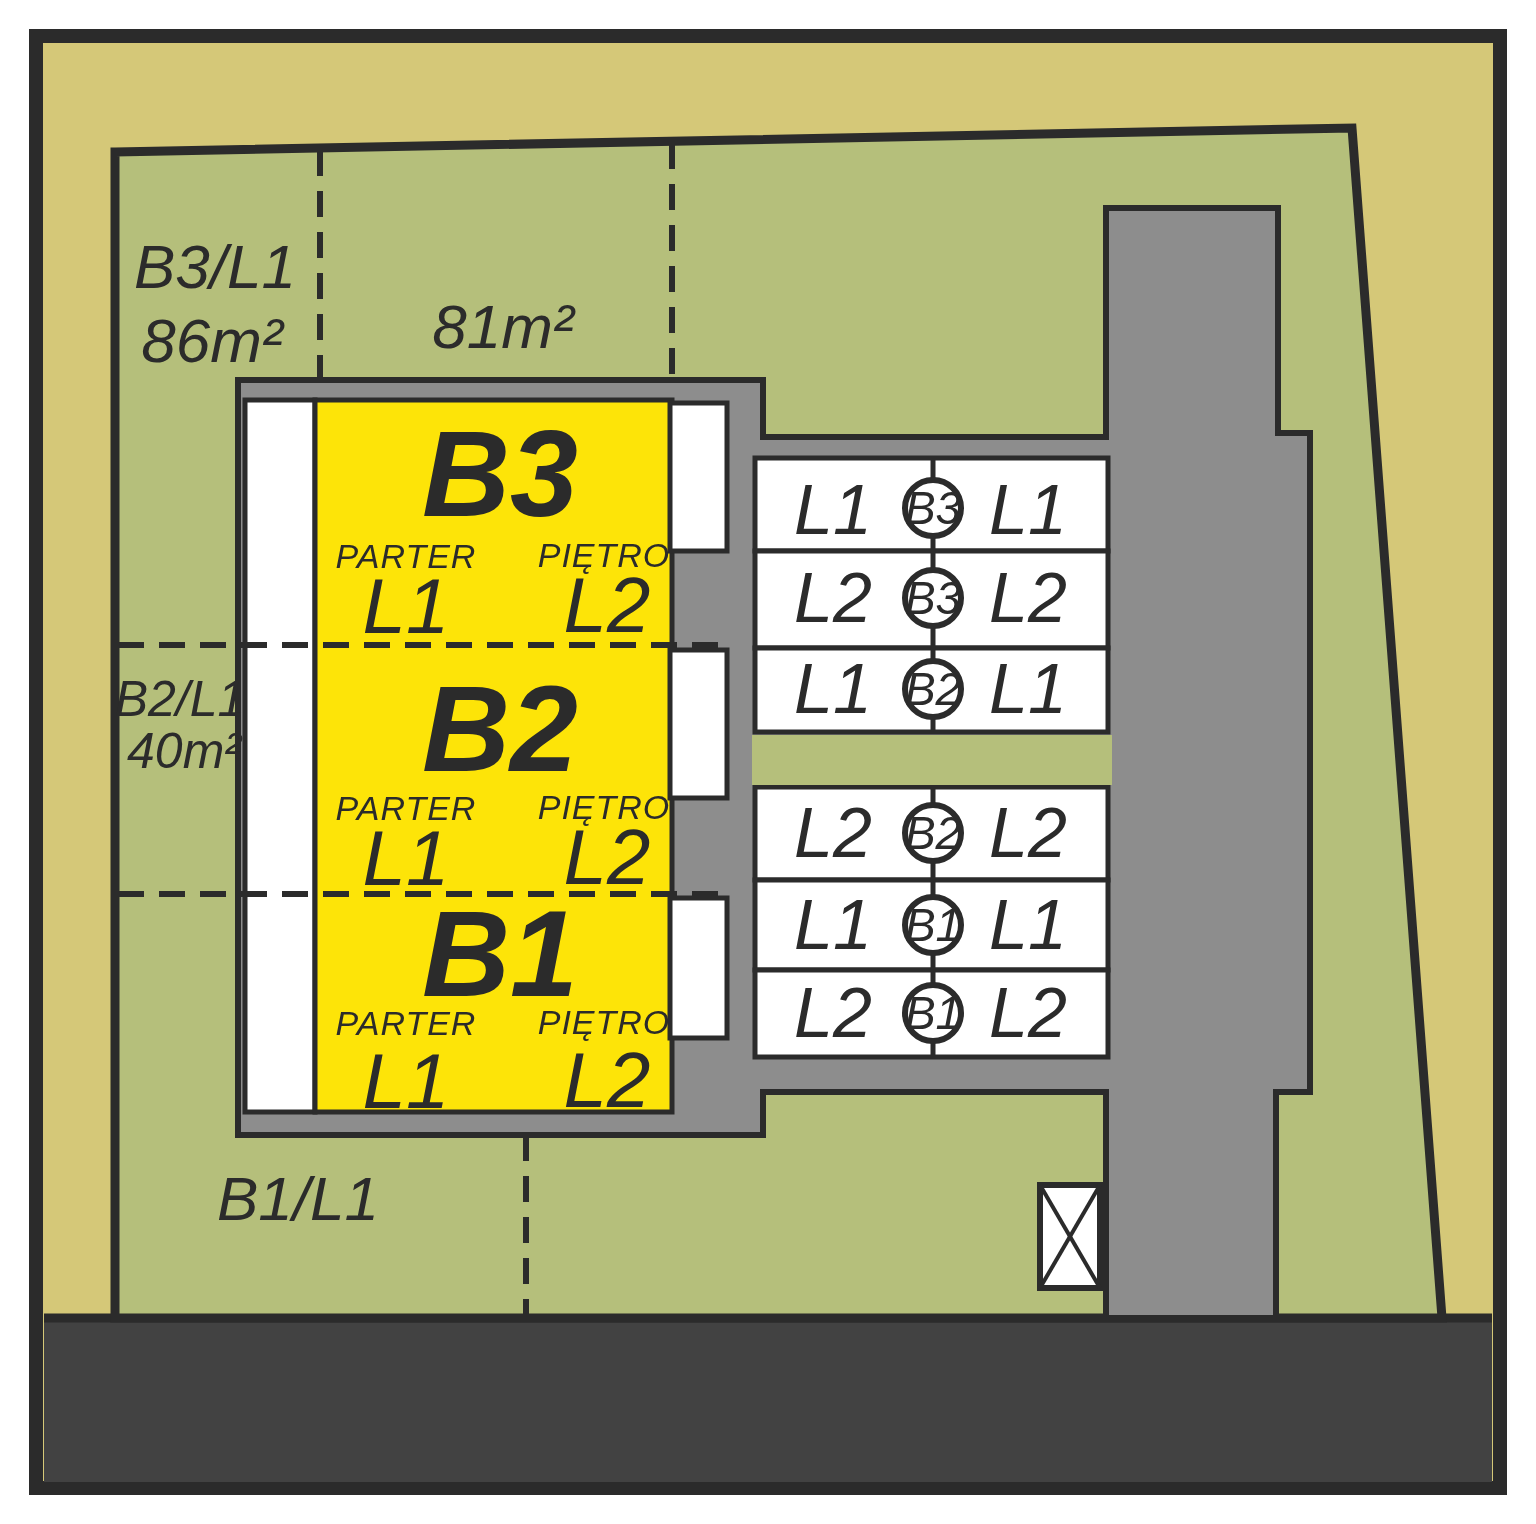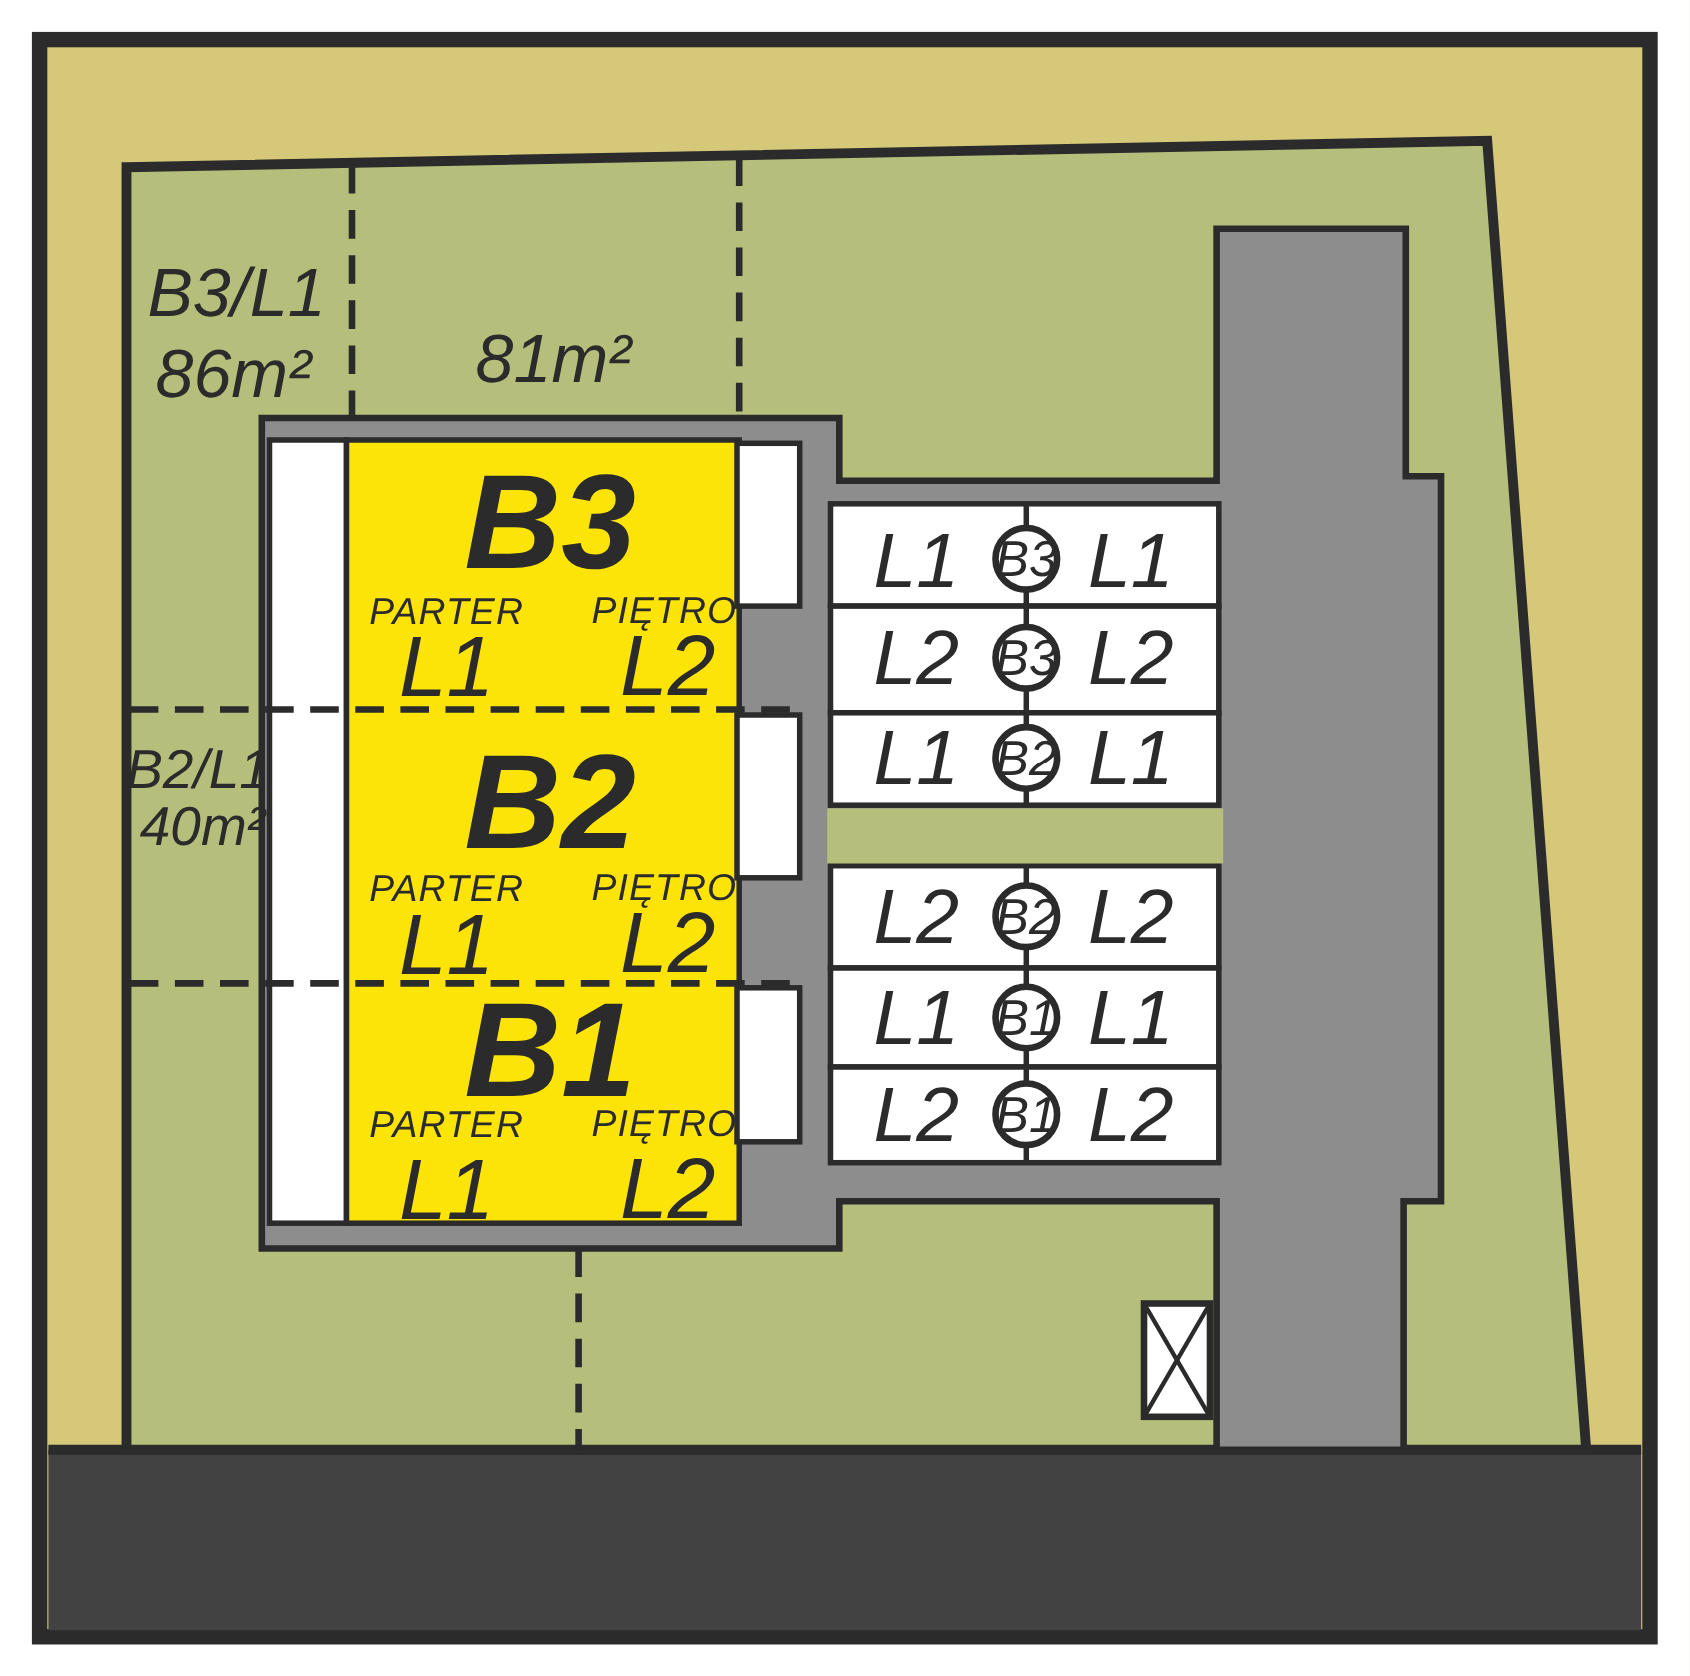--- a/index.html
+++ b/index.html
@@ -87,20 +87,21 @@
     </g>
   </svg>
 
   <div class="labels">
 
     <div class="lbl area-lbl" style="left:215px; top:267px;">B3/L1</div>
     <div class="lbl area-lbl" style="left:212px; top:341px;">86m²</div>
     <div class="lbl area-lbl" style="left:503px; top:327px;">81m²</div>
     <div class="lbl area-sm" style="left:180px; top:699px;">B2/L1</div>
     <div class="lbl area-sm" style="left:184px; top:751px;">40m²</div>
+    <div class="lbl area-lbl" style="left:298px; top:1199px;">B1/L1</div>
 
     <div class="lbl seg-title" style="left:500px; top:474px;">B3</div>
     <div class="lbl floor-lbl" style="left:406px; top:556px;">PARTER</div>
     <div class="lbl floor-lbl" style="left:604px; top:555px;">PIĘTRO</div>
     <div class="lbl unit-lbl" style="left:406px; top:606px;">L1</div>
     <div class="lbl unit-lbl" style="left:607px; top:605px;">L2</div>
 
     <div class="lbl seg-title" style="left:500px; top:729px;">B2</div>
     <div class="lbl floor-lbl" style="left:406px; top:808px;">PARTER</div>
     <div class="lbl floor-lbl" style="left:604px; top:807px;">PIĘTRO</div>

